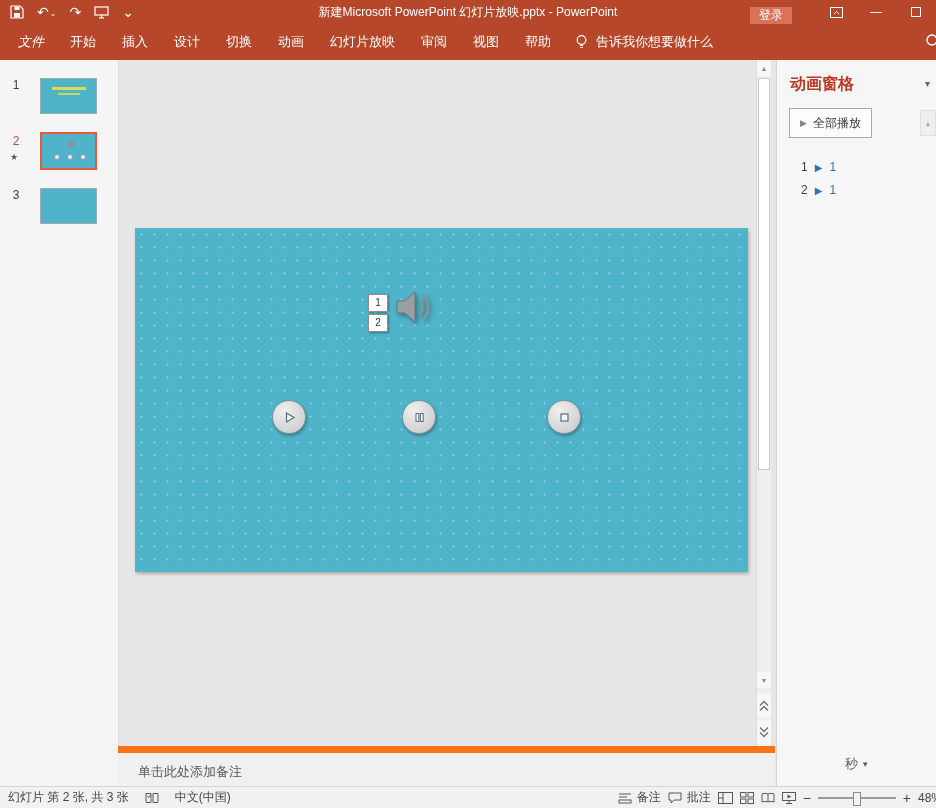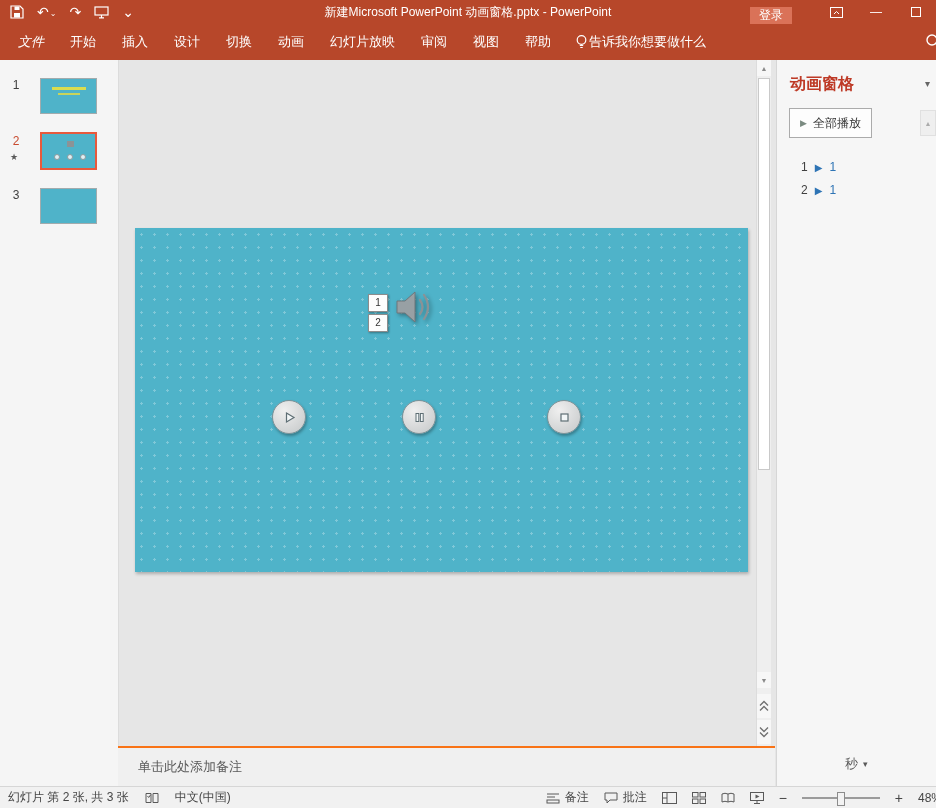--- a/index.html
+++ b/index.html
@@ -15,21 +15,21 @@
   .mini-chevron{font-size:8px;line-height:10px;opacity:.95;}
   .doc-title{position:absolute;left:50%;top:0;transform:translateX(-50%);height:24px;line-height:24px;font-size:12px;white-space:nowrap;}
   .tb-right{position:absolute;right:0;top:0;height:24px;display:flex;align-items:flex-end;}
   .login-btn{background:#DA7258;color:#fff;font-size:12px;line-height:17px;padding:0 9px;height:17px;margin-right:24px;cursor:pointer;border:none;}
   .winbtn{width:40px;height:24px;display:flex;align-items:center;justify-content:center;color:#fff;font-size:12px;cursor:pointer;}
 
   
   .tabsrow{position:absolute;left:0;top:24px;width:100%;height:36px;background:#B7472A;display:flex;align-items:center;color:#fff;}
   .tab{padding:0 13px;font-size:13px;height:36px;line-height:36px;white-space:nowrap;cursor:pointer;}
   .tab:first-child{margin-left:5px;font-style:italic;}
-  .tellme{display:flex;align-items:center;margin-left:10px;font-size:13px;white-space:nowrap;cursor:pointer;}
+  .tellme{display:flex;align-items:center;gap:7px;margin-left:10px;font-size:13px;white-space:nowrap;cursor:pointer;}
   .search-btn{position:absolute;right:-7px;top:9px;cursor:pointer;}
 
   
   .slides-panel{position:absolute;left:0;top:60px;width:118px;bottom:22px;background:#F5F5F5;border-right:1px solid #DCDCDC;}
   .slide-num{position:absolute;left:8px;width:16px;text-align:center;font-size:12px;color:#404040;}
   .slide-num.sel{color:#C84B2F;}
   .slide-star{position:absolute;left:10px;font-size:9px;color:#595959;}
   .thumb{position:absolute;left:40px;width:57px;height:36px;background:#4FB3C9;border:1px solid #A2ABAD;cursor:pointer;box-sizing:border-box;}
   .thumb.selected{border:2px solid #E8593C;}
   .t-line1{position:absolute;left:11px;top:8px;width:34px;height:3px;background:#D9DD4F;}
@@ -50,21 +50,21 @@
     display:flex;align-items:center;justify-content:center;cursor:pointer;}
 
   
   .vscroll{position:absolute;left:756px;top:60px;width:15px;height:686px;background:#EFEFEF;border-left:1px solid #DCDCDC;box-sizing:border-box;}
   .sc-btn{position:absolute;left:0;width:100%;height:16px;display:flex;align-items:center;justify-content:center;
     font-size:7px;color:#8A8A8A;background:#F7F7F7;cursor:pointer;}
   .sc-thumb{position:absolute;left:1px;top:18px;width:12px;height:392px;background:#FFFFFF;border:1px solid #C9C9C9;box-sizing:border-box;cursor:grab;}
   .nav-btn{position:absolute;left:0;width:100%;height:24px;display:flex;align-items:center;justify-content:center;background:#F7F7F7;cursor:pointer;}
 
   
-  .notes{position:absolute;left:118px;top:746px;width:657px;height:40px;background:#F0F0F0;border-top:2px solid #f97316;cursor:text;box-sizing:border-box;}
+  .notes{position:absolute;left:118px;top:746px;width:657px;height:40px;background:#F0F0F0;border-top:7px solid #f97316;cursor:text;box-sizing:border-box;}
   .notes-text{padding:10px 0 0 20px;color:#595959;font-size:13px;}
 
   
   .anim-pane{position:absolute;left:776px;top:60px;width:160px;bottom:13px;background:#F6F6F6;border-left:1px solid #D6D6D6;box-sizing:border-box;}
   .pane-title{position:absolute;left:13px;top:14px;font-size:16px;font-weight:bold;color:#BE3A26;}
   .pane-chevron{position:absolute;right:6px;top:18px;font-size:10px;color:#666;cursor:pointer;}
   .playall-btn{position:absolute;left:12px;top:48px;height:28px;padding:0 10px;background:#FDFDFD;border:1px solid #ABABAB;
     display:flex;align-items:center;gap:6px;font-size:12px;color:#333;cursor:pointer;}
   .playall-tri{color:#7A8A80;font-size:9px;}
   .pane-scroll-up{position:absolute;right:0;top:50px;width:16px;height:26px;background:#EFEFEF;border:1px solid #E0E0E0;
@@ -74,21 +74,21 @@
   .anim-tri{color:#2E74B5;font-size:10px;}
   .anim-label{color:#2E74B5;}
   .seconds{position:absolute;left:68px;bottom:22px;display:flex;align-items:center;gap:5px;font-size:13px;color:#595959;cursor:pointer;}
   .seconds .chev{font-size:9px;}
 
   
   .statusbar{position:absolute;left:0;bottom:0;width:936px;height:22px;background:#F1F1F1;border-top:1px solid #D6D6D6;
     display:flex;align-items:center;font-size:12px;color:#454545;box-sizing:border-box;}
   .sb-left{display:flex;align-items:center;gap:16px;margin-left:8px;}
   .sb-item{display:flex;align-items:center;gap:5px;cursor:pointer;white-space:nowrap;}
-  .sb-right{position:absolute;right:0;top:0;height:21px;display:flex;align-items:center;gap:15px;}
+  .sb-right{position:absolute;right:0;top:0;height:21px;display:flex;align-items:center;gap:7px;}
   .zoom-track{position:relative;width:78px;height:2px;background:#9B9B9B;}
   .zoom-thumb{position:absolute;left:45%;top:-5px;width:6px;height:12px;background:#F3F3F3;border:1px solid #8C8C8C;cursor:grab;}
   .zoom-value{margin-right:-12px;width:30px;}
   .zoom-sign{font-size:14px;cursor:pointer;}
 </style>
 </head>
 <body>
 
 <div class="app">
 
@@ -107,21 +107,21 @@
       </span>
       <span class="qat-btn">↷</span>
       <span class="qat-btn">
         <svg width="15" height="13" viewBox="0 0 15 13">
           <rect x="1" y="1" width="13" height="8" fill="none" stroke="#fff" stroke-width="1.2"></rect>
           <path d="M5,11.8 h5 M7.5,9 v2.8" stroke="#fff" stroke-width="1.2" fill="none"></path>
         </svg>
       </span>
       <span class="qat-btn">⌄</span>
     </div>
-    <div class="doc-title">新建Microsoft PowerPoint 动画窗格.pptx  -  PowerPoint</div>
+    <div class="doc-title">新建Microsoft PowerPoint 幻灯片放映.pptx  -  PowerPoint</div>
     <div class="tb-right">
       <button class="login-btn">登录</button>
       <span class="winbtn">
         <svg width="13" height="11" viewBox="0 0 13 11">
           <rect x="0.5" y="0.5" width="12" height="10" fill="none" stroke="#fff"></rect>
           <path d="M4,7 L6.5,4.5 L9,7" fill="none" stroke="#fff"></path>
         </svg>
       </span>
       <span class="winbtn">—</span>
       <span class="winbtn">

